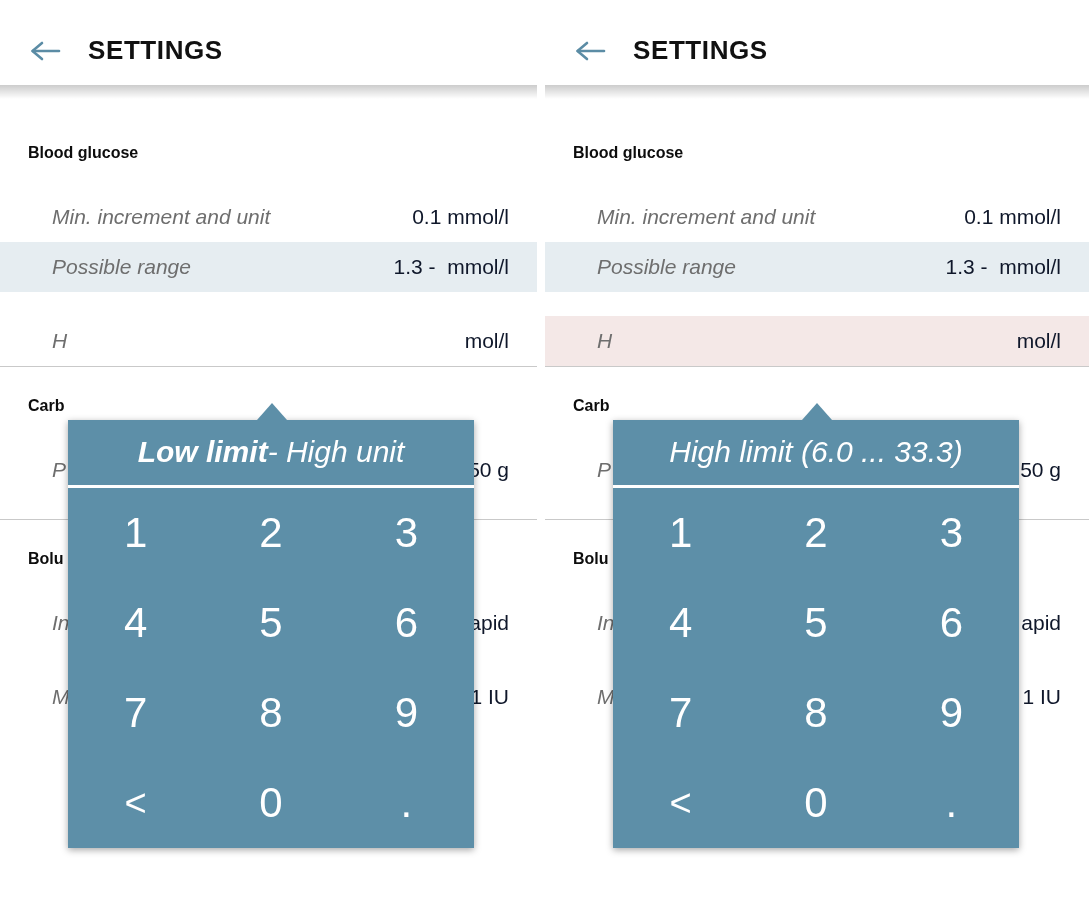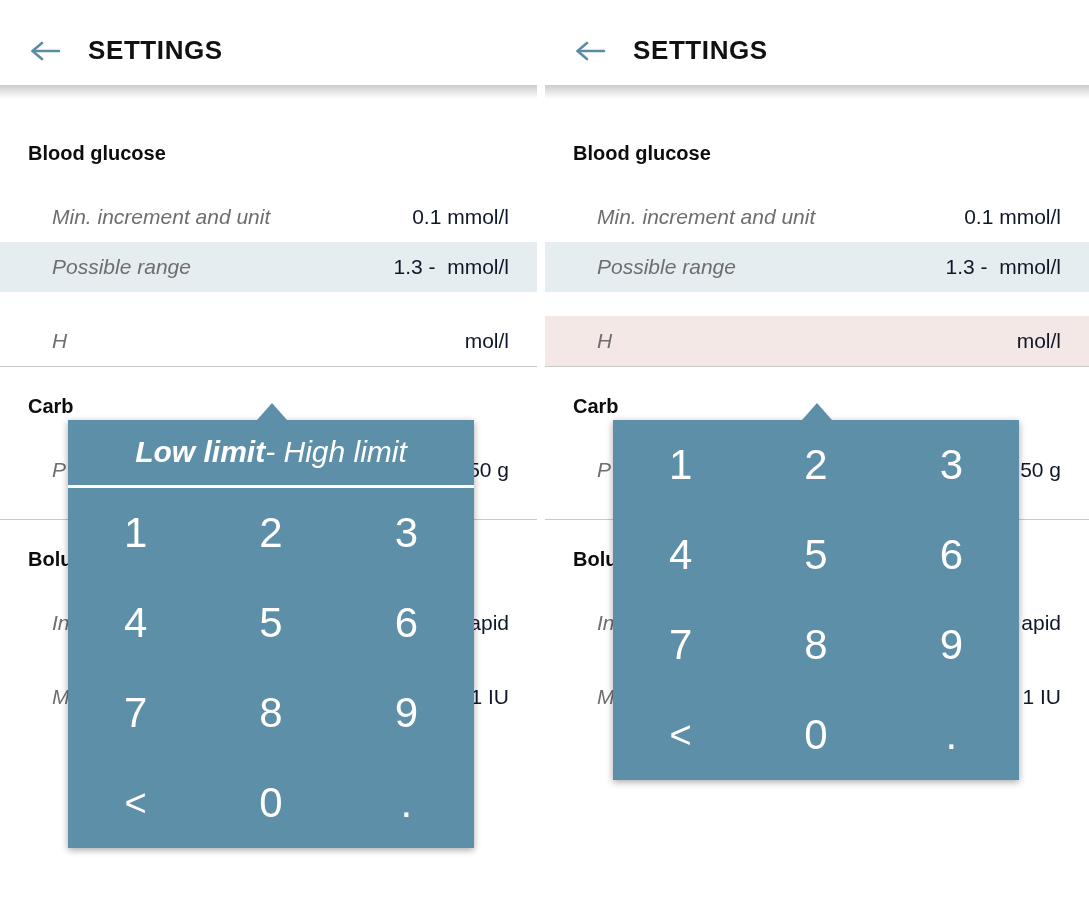--- a/index.html
+++ b/index.html
@@ -40,21 +40,21 @@
     margin-left: 24px;
     font-size: 26px;
     font-weight: bold;
     color: #111111;
     letter-spacing: 0.6px;
   }
 
   
   .list { position: relative; padding-top: 48px; }
   .section-title {
-    font-size: 20px;
+    font-size: 16px;
     font-weight: bold;
     color: #0d0d0d;
     padding: 0 0 0 28px;
     height: 78px;
     display: flex;
     align-items: center;
   }
   .row {
     height: 50px;
     display: flex;
@@ -181,21 +181,21 @@
         <span class="row-label">Min. increment and unit</span>
         <span class="row-value">1 IU</span>
       </div>
 
     </div>
 
     <div class="popup">
       <div class="popup-arrow"></div>
       <div class="popup-title">
         <span class="bold">Low limit</span>
-          <span class="light"> - High limit</span>
+          <span class="light"> - High unit</span>
       </div>
       <div class="keypad">
         <div class="key">1</div>
         <div class="key">2</div>
         <div class="key">3</div>
         <div class="key">4</div>
         <div class="key">5</div>
         <div class="key">6</div>
         <div class="key">7</div>
         <div class="key">8</div>
@@ -262,20 +262,24 @@
 
       <div class="row">
         <span class="row-label">Min. increment and unit</span>
         <span class="row-value">1 IU</span>
       </div>
 
     </div>
 
     <div class="popup">
       <div class="popup-arrow"></div>
+      <div class="popup-title">
+        <span class="bold"></span>
+          <span class="light">High limit (6.0 ... 33.3)</span>
+      </div>
       <div class="keypad">
         <div class="key">1</div>
         <div class="key">2</div>
         <div class="key">3</div>
         <div class="key">4</div>
         <div class="key">5</div>
         <div class="key">6</div>
         <div class="key">7</div>
         <div class="key">8</div>
         <div class="key">9</div>

